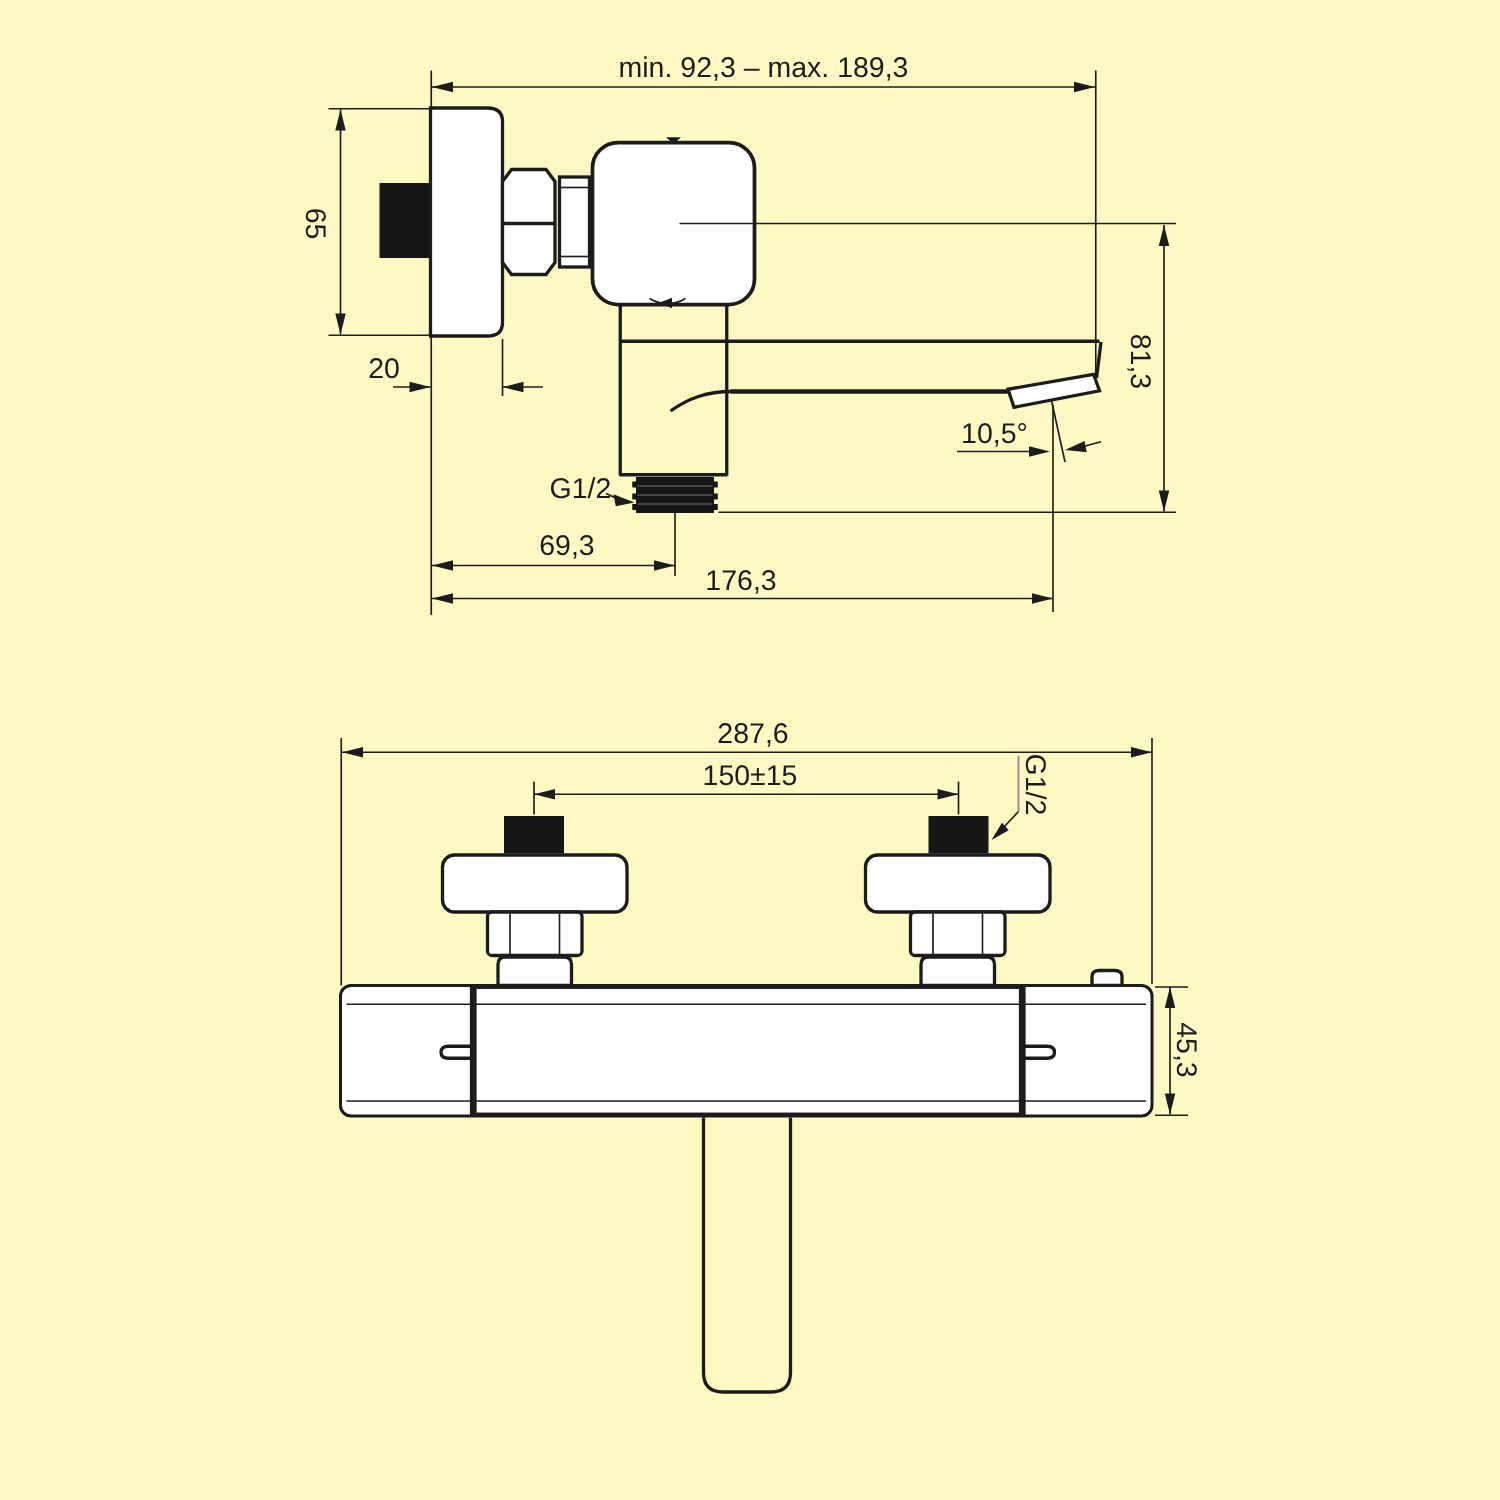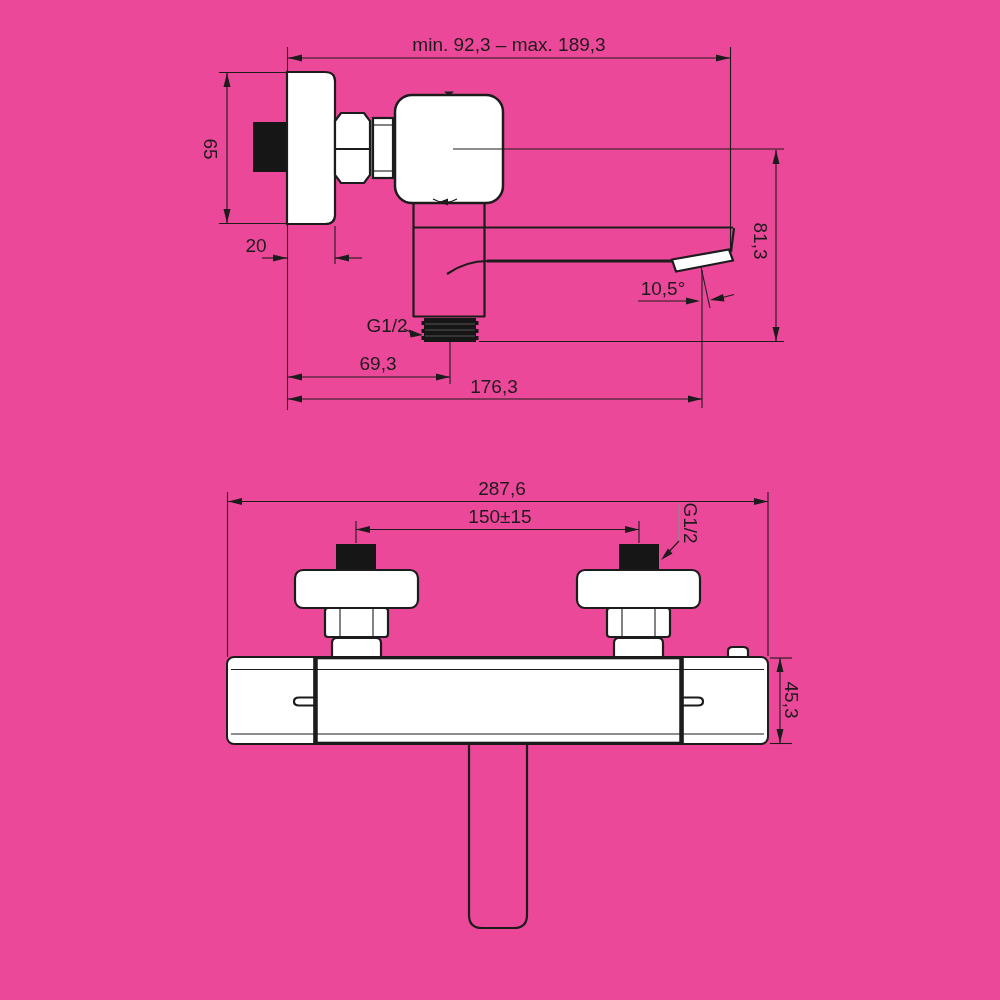--- a/index.html
+++ b/index.html
@@ -1,16 +1,16 @@
 <!DOCTYPE html>
 <html><head>
 <meta charset="utf-8">
 <style>
   html,body{margin:0;padding:0;background:#fff;}
-  #stage{position:relative;width:1000px;height:1000px;background:#ec4899;overflow:hidden;}
+  #stage{position:relative;width:1000px;height:1000px;background:#fef9c3;overflow:hidden;}
   svg{position:absolute;left:0;top:0;}
   text{font-family:"Liberation Sans","DejaVu Sans",sans-serif;font-size:19px;fill:#1c1c1c;}
   .thin{stroke:#1c1c1c;stroke-width:1.1;fill:none;}
   .obj{stroke:#1c1c1c;stroke-width:2.2;fill:#ffffff;}
   .objn{stroke:#1c1c1c;stroke-width:2.2;fill:none;}
   .thick{stroke:#1c1c1c;stroke-width:3;fill:none;}
   .arrow{fill:#1c1c1c;stroke:none;}
   .blk{fill:#161616;stroke:none;}
   .leader{stroke:#8a8a8a;stroke-width:1.2;fill:none;}
 </style>

